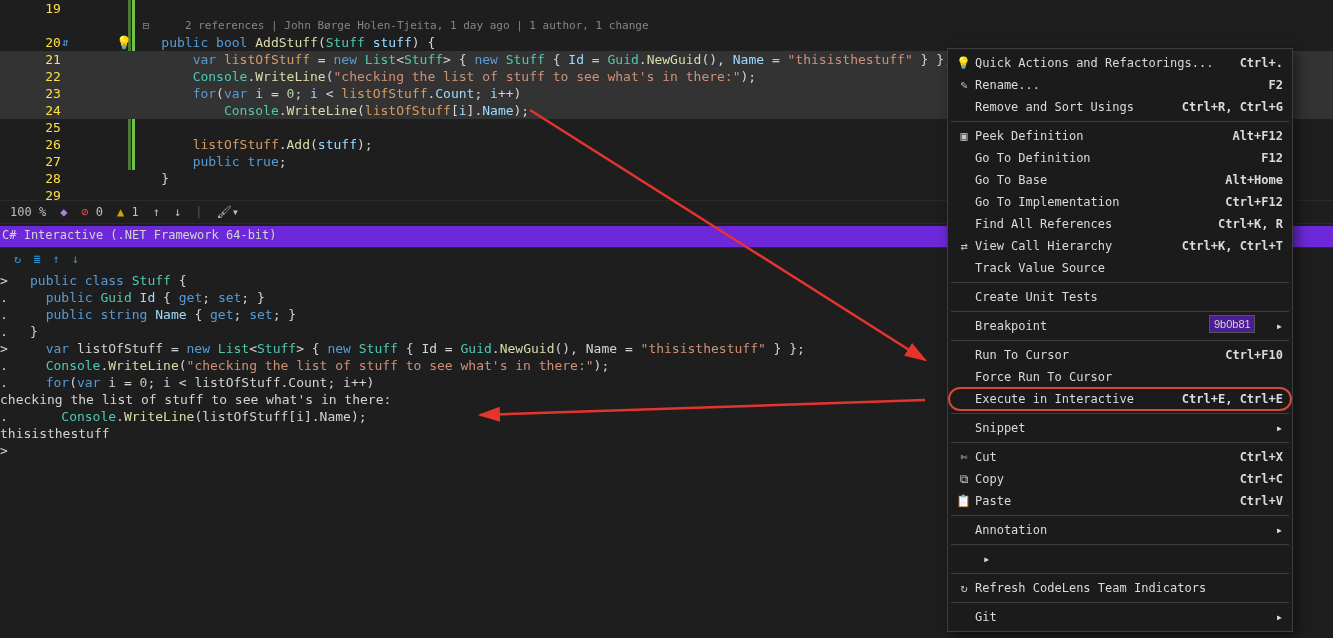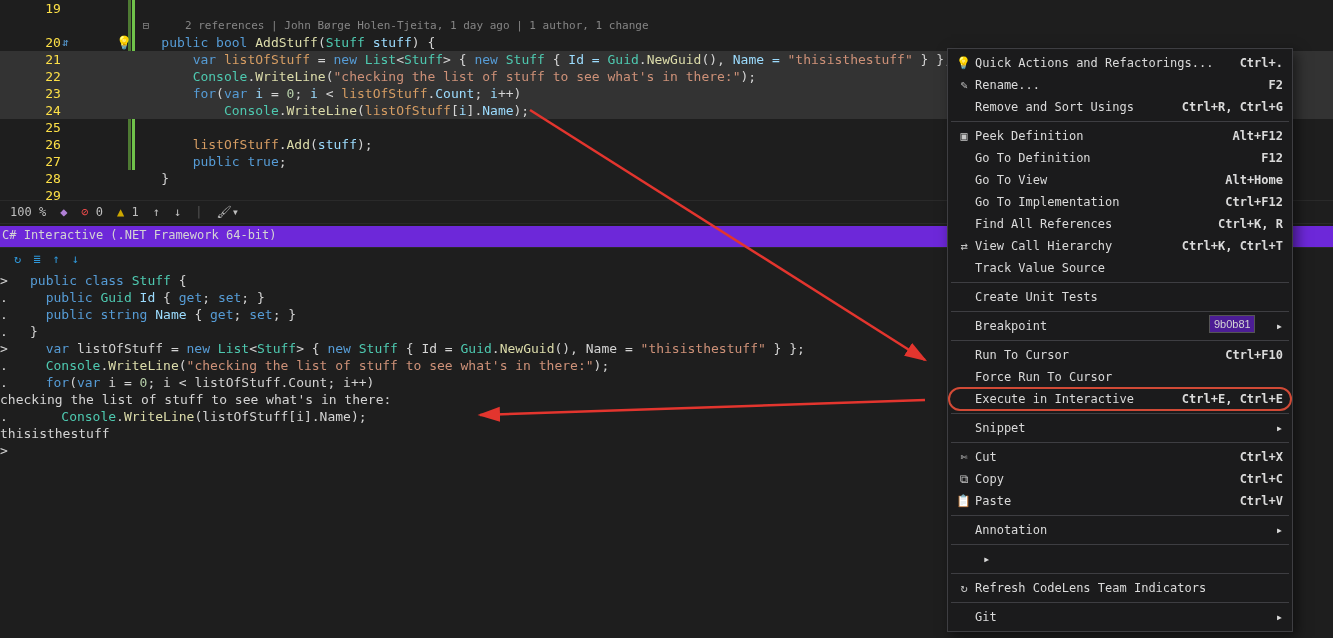--- a/index.html
+++ b/index.html
@@ -167,21 +167,21 @@
       <span class="lbl">Peek Definition</span>
       <span class="sc">Alt+F12</span>
     </div>
   <div class="item">
       <span class="ico"></span>
       <span class="lbl">Go To Definition</span>
       <span class="sc">F12</span>
     </div>
   <div class="item">
       <span class="ico"></span>
-      <span class="lbl">Go To View</span>
+      <span class="lbl">Go To Base</span>
       <span class="sc">Alt+Home</span>
     </div>
   <div class="item">
       <span class="ico"></span>
       <span class="lbl">Go To Implementation</span>
       <span class="sc">Ctrl+F12</span>
     </div>
   <div class="item">
       <span class="ico"></span>
       <span class="lbl">Find All References</span>

